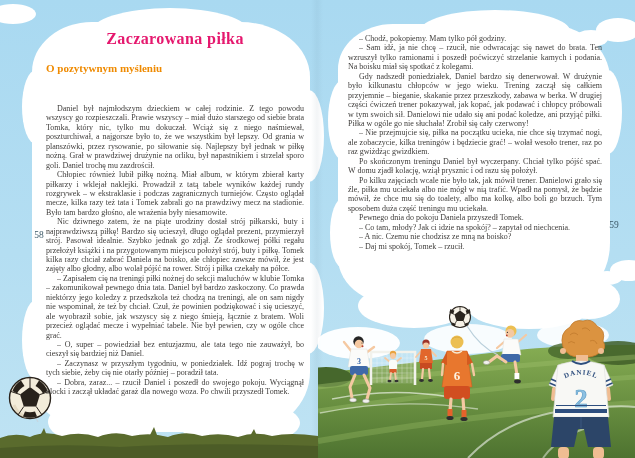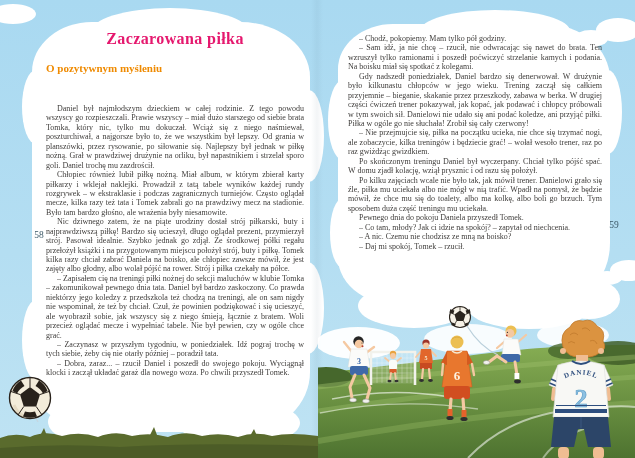--- a/index.html
+++ b/index.html
@@ -206,20 +206,21 @@
   </svg>
 
   <div id="title">Zaczarowana piłka</div>
   <div id="subtitle">O pozytywnym myśleniu</div>
 
   <div class="textcol" style="left:46px;top:104px;width:258px;">
     <p>Daniel był najmłodszym dzieckiem w całej rodzinie. Z tego powodu wszyscy go rozpieszczali. Prawie wszyscy – miał dużo starszego od siebie brata Tomka, który nic, tylko mu dokuczał. Wciąż się z niego naśmiewał, poszturchiwał, a najgorsze było to, że we wszystkim był lepszy. Od grania w planszówki, przez rysowanie, po siłowanie się. Najlepszy był jednak w piłkę nożną. Grał w prawdziwej drużynie na orliku, był napastnikiem i strzelał sporo goli. Daniel trochę mu zazdrościł.</p>
     <p>Chłopiec również lubił piłkę nożną. Miał album, w którym zbierał karty piłkarzy i wklejał naklejki. Prowadził z tatą tabele wyników każdej rundy rozgrywek – w ekstraklasie i podczas zagranicznych turniejów. Często oglądał mecze, kilka razy też tata i Tomek zabrali go na prawdziwy mecz na stadionie. Było tam bardzo głośno, ale wrażenia były niesamowite.</p>
     <p>Nic dziwnego zatem, że na piąte urodziny dostał strój piłkarski, buty i najprawdziwszą piłkę! Bardzo się ucieszył, długo oglądał prezent, przymierzył strój. Pasował idealnie. Szybko jednak go zdjął. Ze środkowej półki regału przełożył książki i na przygotowanym miejscu położył strój, buty i piłkę. Tomek kilka razy chciał zabrać Daniela na boisko, ale chłopiec zawsze mówił, że jest zajęty albo głodny, albo wolał pójść na rower. Strój i piłka czekały na półce.</p>
     <p>– Zapisałem cię na treningi piłki nożnej do sekcji maluchów w klubie Tomka – zakomunikował pewnego dnia tata. Daniel był bardzo zaskoczony. Co prawda niektórzy jego koledzy z przedszkola też chodzą na treningi, ale on sam nigdy nie wspominał, że też by chciał. Czuł, że powinien podziękować i się ucieszyć, ale wyobraził sobie, jak wszyscy się z niego śmieją, łącznie z bratem. Woli przecież oglądać mecze i wypełniać tabele. Nie był pewien, czy w ogóle chce grać.</p>
+    <p>– O, super – powiedział bez entuzjazmu, ale tata tego nie zauważył, bo cieszył się bardziej niż Daniel.</p>
     <p>– Zaczynasz w przyszłym tygodniu, w poniedziałek. Idź pograj trochę w tych siebie, żeby cię nie otarły później – poradził tata.</p>
     <p>– Dobra, zaraz... – rzucił Daniel i poszedł do swojego pokoju. Wyciągnął klocki i zaczął układać garaż dla nowego woza. Po chwili przyszedł Tomek.</p>
   </div>
 
   <div class="textcol" style="left:348px;top:34px;width:254px;">
     <p>– Chodź, pokopiemy. Mam tylko pół godziny.</p>
     <p>– Sam idź, ja nie chcę – rzucił, nie odwracając się nawet do brata. Ten wzruszył tylko ramionami i poszedł poćwiczyć strzelanie karnych i podania. Na boisku miał się spotkać z kolegami.</p>
     <p>Gdy nadszedł poniedziałek, Daniel bardzo się denerwował. W drużynie było kilkunastu chłopców w jego wieku. Trening zaczął się całkiem przyjemnie – bieganie, skakanie przez przeszkody, zabawa w berka. W drugiej części ćwiczeń trener pokazywał, jak kopać, jak podawać i chłopcy próbowali w tym swoich sił. Danielowi nie udało się ani podać koledze, ani przyjąć piłki. Piłka w ogóle go nie słuchała! Zrobił się cały czerwony!</p>
     <p>– Nie przejmujcie się, piłka na początku ucieka, nie chce się trzymać nogi, ale zobaczycie, kilka treningów i będziecie grać! – wołał wesoło trener, raz po raz gwiżdżąc gwizdkiem.</p>
     <p>Po skończonym treningu Daniel był wyczerpany. Chciał tylko pójść spać. W domu zjadł kolację, wziął prysznic i od razu się położył.</p>

